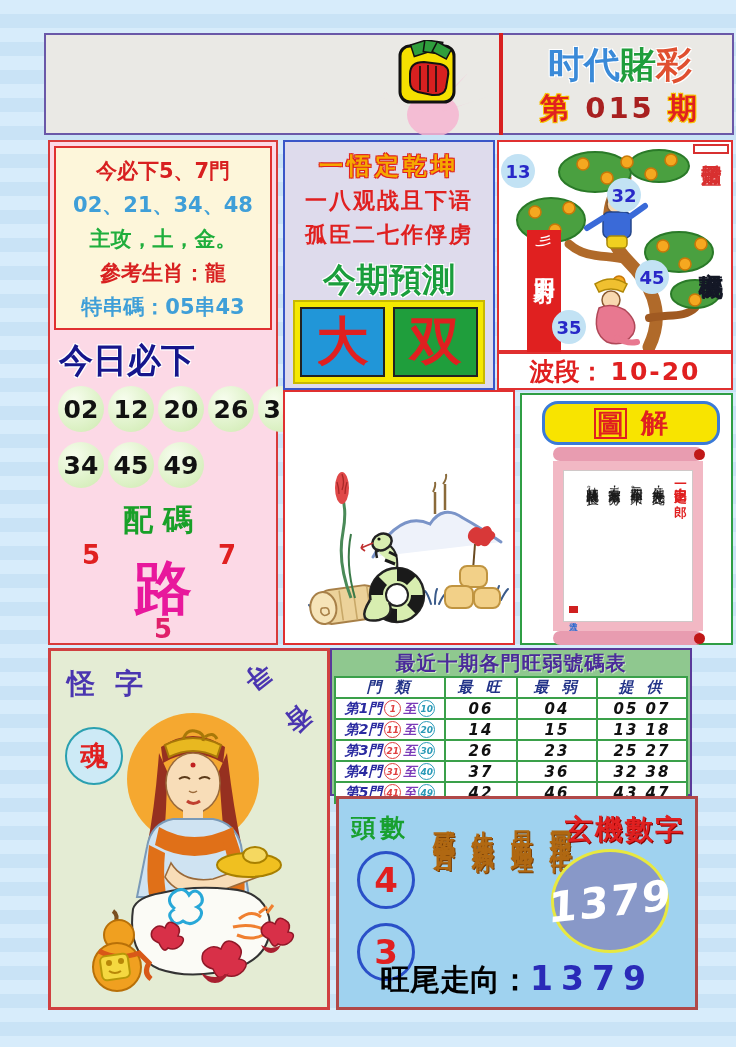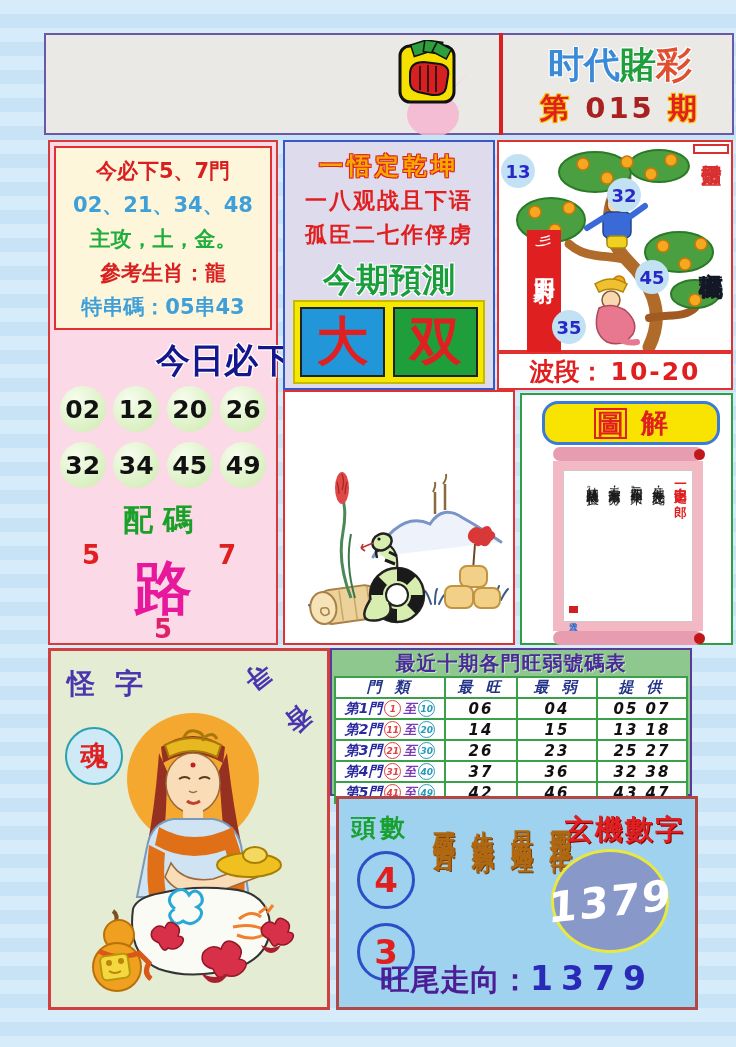--- a/index.html
+++ b/index.html
@@ -23,22 +23,22 @@
   .brand .b1{color:#3a8ad8;} .brand .b2{color:#1f9e3c;} .brand .b3{color:#e05030;}
   .issue{position:absolute;left:460px;top:54px;width:228px;text-align:center;font-size:29px;font-weight:bold;letter-spacing:3px;}
   .issue .i1,.issue .i3{color:#e02020;text-shadow:-1px -1px 0 #f8c400,1px -1px 0 #f8c400,-1px 1px 0 #f8c400,1px 1px 0 #f8c400;}
   .issue .i2{color:#a82020;}
   
   .leftcol{left:48px;top:140px;width:230px;height:505px;background:#fcd9e6;border:2px solid #d83a3a;}
   .cream{position:absolute;left:4px;top:4px;width:218px;height:184px;background:#fdf6da;border:2px solid #e03030;
     padding:6px 4px;box-sizing:border-box;text-align:center;}
   .cream div{font-weight:bold;font-size:21px;line-height:34px;white-space:nowrap;}
   .lc-red{color:#d82020;} .lc-blue{color:#3f9fd8;} .lc-green{color:#1fae3c;}
-  .today-title{position:absolute;left:16px;top:196px;width:100%;text-align:right;font-size:34px;font-weight:bold;color:#16168c;}
-  .ballgrid{position:absolute;left:8px;top:244px;width:210px;display:grid;grid-template-columns:repeat(4,1fr);gap:10px 4px;justify-items:center;}
+  .today-title{position:absolute;left:9px;top:196px;width:100%;text-align:left;font-size:34px;font-weight:bold;color:#16168c;}
+  .ballgrid{position:absolute;left:8px;top:244px;width:210px;display:grid;grid-template-columns:repeat(5,1fr);gap:10px 4px;justify-items:center;}
   .ball{width:46px;height:46px;border-radius:50%;background:radial-gradient(circle at 35% 30%,#f7fdee,#cdeaae);
     display:flex;align-items:center;justify-content:center;font-size:25px;font-weight:bold;color:#111;}
   .peima{position:absolute;left:0;top:358px;width:100%;text-align:center;font-size:30px;font-weight:bold;color:#18a028;letter-spacing:10px;}
   .pm-left{position:absolute;left:32px;top:398px;font-size:26px;font-weight:bold;color:#e02020;}
   .pm-right{position:absolute;right:40px;top:398px;font-size:26px;font-weight:bold;color:#e02020;}
   .pm-center{position:absolute;left:0;top:408px;width:100%;text-align:center;font-size:58px;font-weight:bold;color:#e8189c;}
   .pm-bottom{position:absolute;left:0;top:472px;width:100%;text-align:center;font-size:26px;font-weight:bold;color:#e0206a;}
   
   .pred{left:283px;top:140px;width:212px;height:250px;background:#dedbec;border:2px solid #3a56c8;text-align:center;}
   .pr1{margin-top:8px;font-size:24px;font-weight:bold;color:#f5a800;letter-spacing:4px;
@@ -110,21 +110,21 @@
   .hc1{left:18px;top:52px;} .hc2{left:18px;top:124px;}
   .poemgrid{position:absolute;left:92px;top:14px;display:flex;flex-direction:row;gap:13px;}
   .poem-col{writing-mode:vertical-rl;text-orientation:upright;font-size:22px;font-weight:bold;color:#b06812;
     text-shadow:1px 1px 0 #7a4008;letter-spacing:5px;line-height:26px;}
   .mystery-label{position:absolute;right:10px;top:12px;font-size:28px;font-weight:bold;color:#e02020;letter-spacing:2px;
     text-shadow:1px 1px 0 #8a0000;}
   .mystery-circle{position:absolute;right:26px;top:50px;width:112px;height:98px;border-radius:50%;
     background:#8898c8;border:3px solid #e8e840;display:flex;align-items:center;justify-content:center;}
   .mystery-num{color:#fff;font-size:42px;font-weight:bold;transform:rotate(-6deg) skewX(-8deg);letter-spacing:2px;}
   .tail{position:absolute;left:0;bottom:6px;width:100%;text-align:center;white-space:nowrap;}
-  .tail .tl{font-size:30px;font-weight:bold;color:#4c1d95;}
+  .tail .tl{font-size:30px;font-weight:bold;color:#000000;}
   .tail .tv{font-size:33px;font-weight:bold;color:#2a2ab8;letter-spacing:8px;}
 </style>
 </head>
 <body>
 
 <div class="page">
 
   <div class="box hdr">
     <svg class="abs" style="left:312px;top:18px" width="150" height="82" viewBox="0 0 150 82">
       <g fill="#f6b6d2" opacity="0.85">

